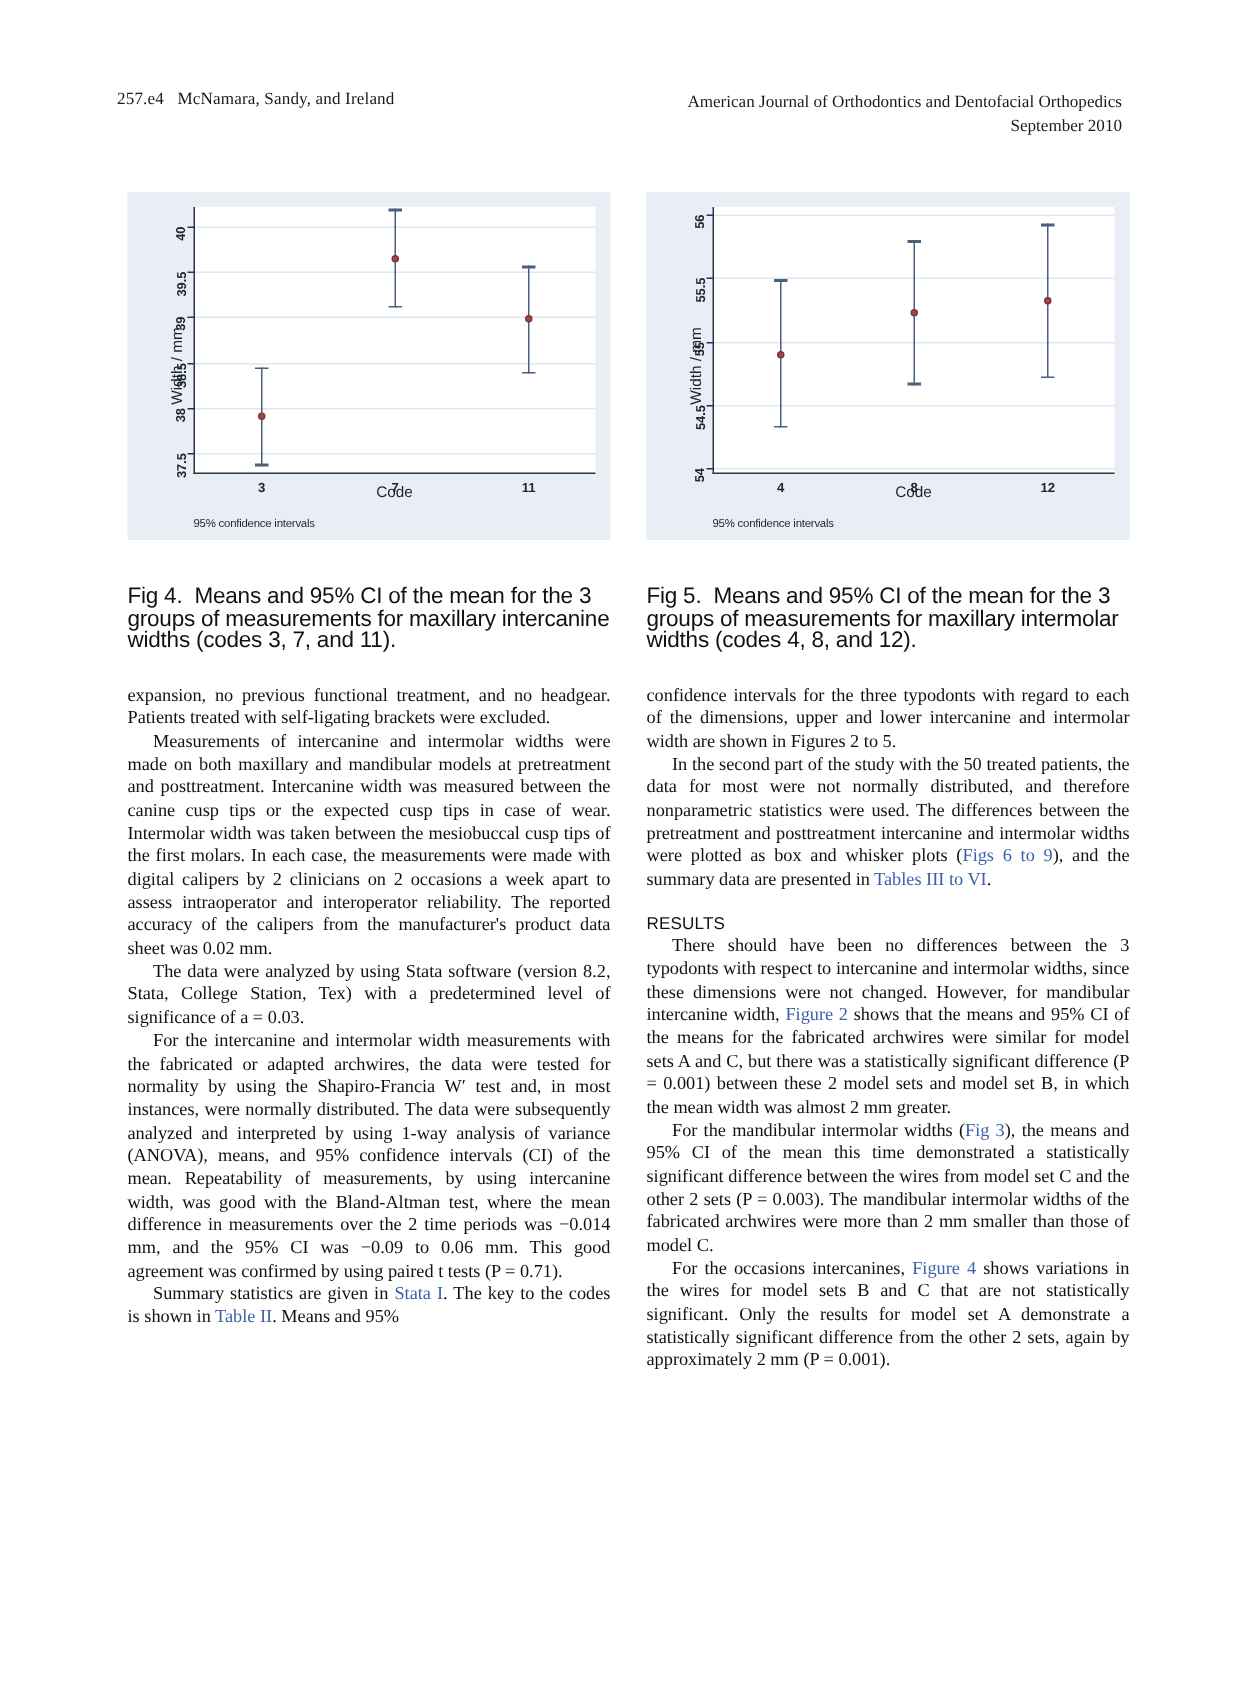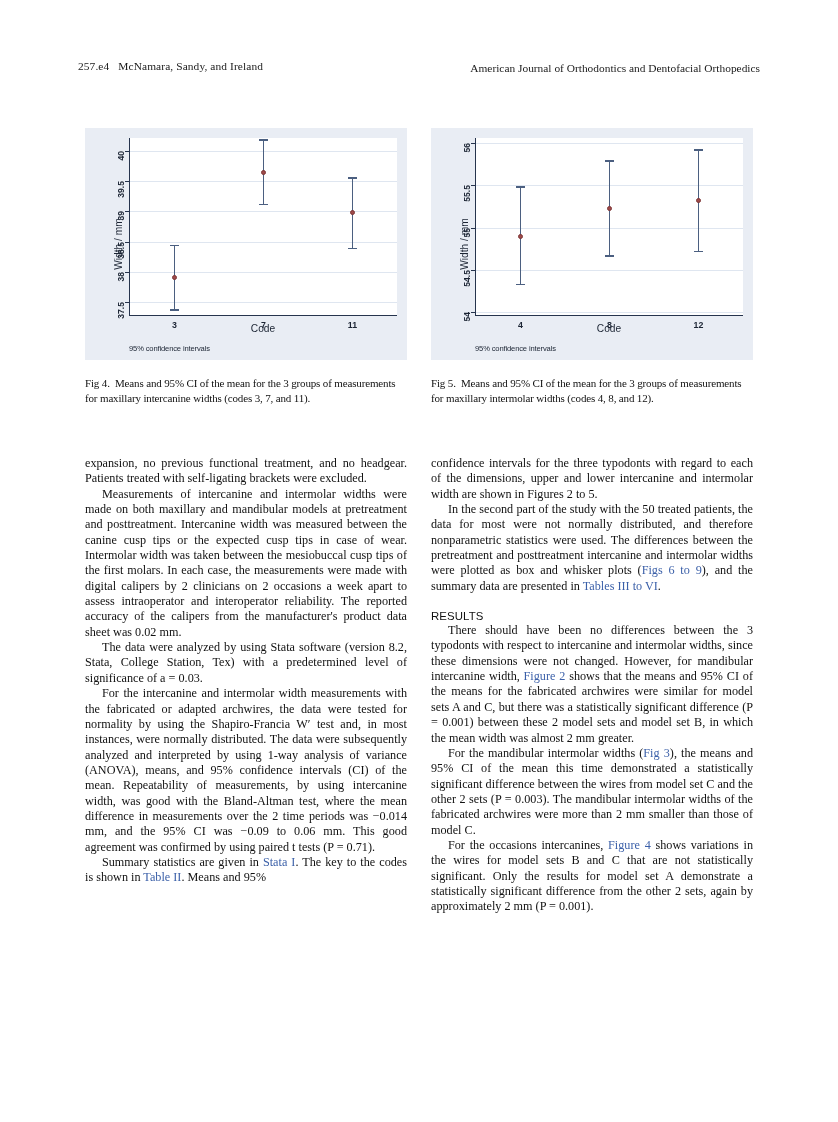--- a/index.html
+++ b/index.html
@@ -7,21 +7,21 @@
     width:838px; height:1122px;
     background:#ffffff;
     font-family:"Liberation Serif", serif;
     color:#1a1a1a;
     position:relative;
     overflow:hidden;
   }
   .page { position:absolute; inset:0; }
 
   
-  .runhead { position:absolute; top:60px; left:0; right:0; height:40px;padding-left:25px; }
+  .runhead { position:absolute; top:60px; left:0; right:12px; height:40px;padding-left:25px; }
   .rh-left {
     position:absolute; left:78px; top:0;
     font-family:"Liberation Serif", serif;
     font-size:11.4px; letter-spacing:.1px;
   }
   .rh-left .folio { margin-right:9px; }
   .rh-right {
     position:absolute; right:78px; top:0;
     text-align:right;
     font-family:"Liberation Serif", serif;
@@ -103,23 +103,23 @@
     font-family:"Liberation Sans", sans-serif;
     font-size:10.2px; color:#1b2433;
   }
   .cinote {
     position:absolute; left:20px; bottom:7px;
     font-family:"Liberation Sans", sans-serif;
     font-size:7.6px; color:#1b2433; letter-spacing:-.15px;padding-left:24px;
   }
 
   .figcaption {
-    margin-top:16px;
-    font-family:Liberation Serif, serif;
-    font-size:11px; line-height:14.6px;
+    margin-top:31px;
+    font-family:Liberation Sans, sans-serif;
+    font-size:15px; line-height:14.6px;
     color:#111; letter-spacing:-.15px;
   }
   .figcaption .fignum { white-space:nowrap; }
   .figcaption .fignum::after { content:"\00a0\00a0"; }
 
   
   .cols { position:absolute; top:440px; left:78px; width:682px; }
   .col { position:absolute; top:0; width:322px;margin-top:16px; }
   .col.left  { left:7px; }
   .col.right { left:353px; }
@@ -147,20 +147,21 @@
 <body>
 
 <div class="page">
 
   <div class="runhead">
     <div class="rh-left">
       <span class="folio">257.e4</span><span>McNamara, Sandy, and Ireland</span>
     </div>
     <div class="rh-right">
       <div>American Journal of Orthodontics and Dentofacial Orthopedics</div>
+      <div>September 2010</div>
     </div>
   </div>
 
   <div class="figrow">
 
     <div class="figcell left">
       <div class="statafig">
         <div class="ytitle">Width / mm</div>
         <div class="plotarea" id="plot-fig4">
             <div class="gridline" style="top: 92.517%;"></div>

